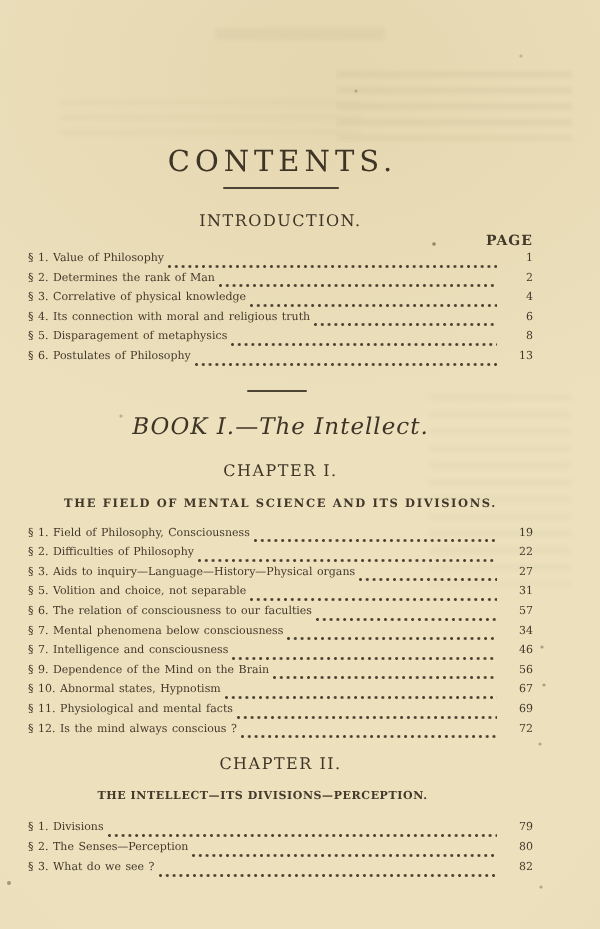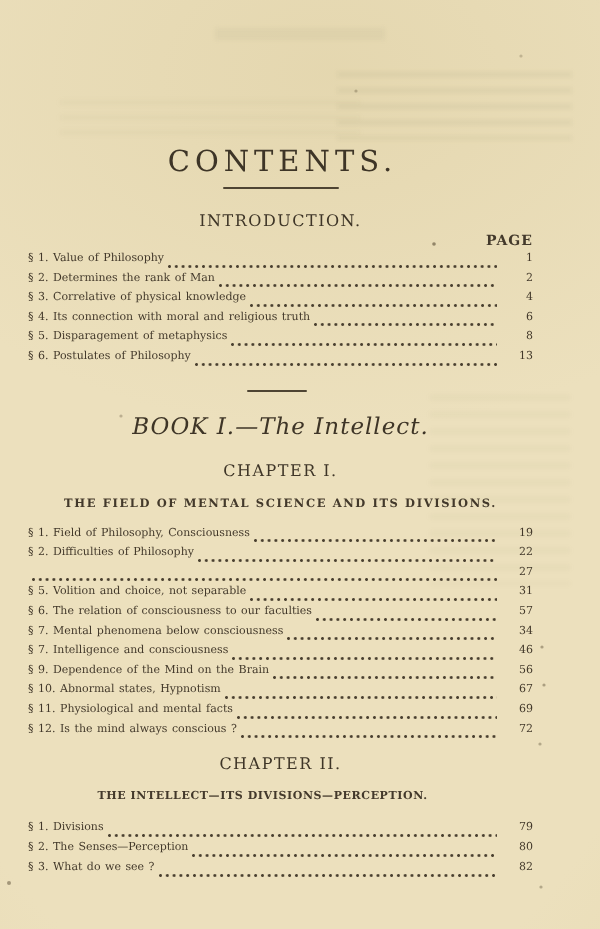--- a/index.html
+++ b/index.html
@@ -239,20 +239,21 @@
         <span class="lbl">§ 1. Field of Philosophy, Consciousness</span>
         <span class="leader"></span>
         <span class="pagenum">19</span>
       </div>
       <div class="entry">
         <span class="lbl">§ 2. Difficulties of Philosophy</span>
         <span class="leader"></span>
         <span class="pagenum">22</span>
       </div>
       <div class="entry">
+        <span class="lbl">§ 3. Aids to inquiry—Language—History—Physical organs</span>
         <span class="leader"></span>
         <span class="pagenum">27</span>
       </div>
       <div class="entry">
         <span class="lbl">§ 5. Volition and choice, not separable</span>
         <span class="leader"></span>
         <span class="pagenum">31</span>
       </div>
       <div class="entry">
         <span class="lbl">§ 6. The relation of consciousness to our faculties</span>

